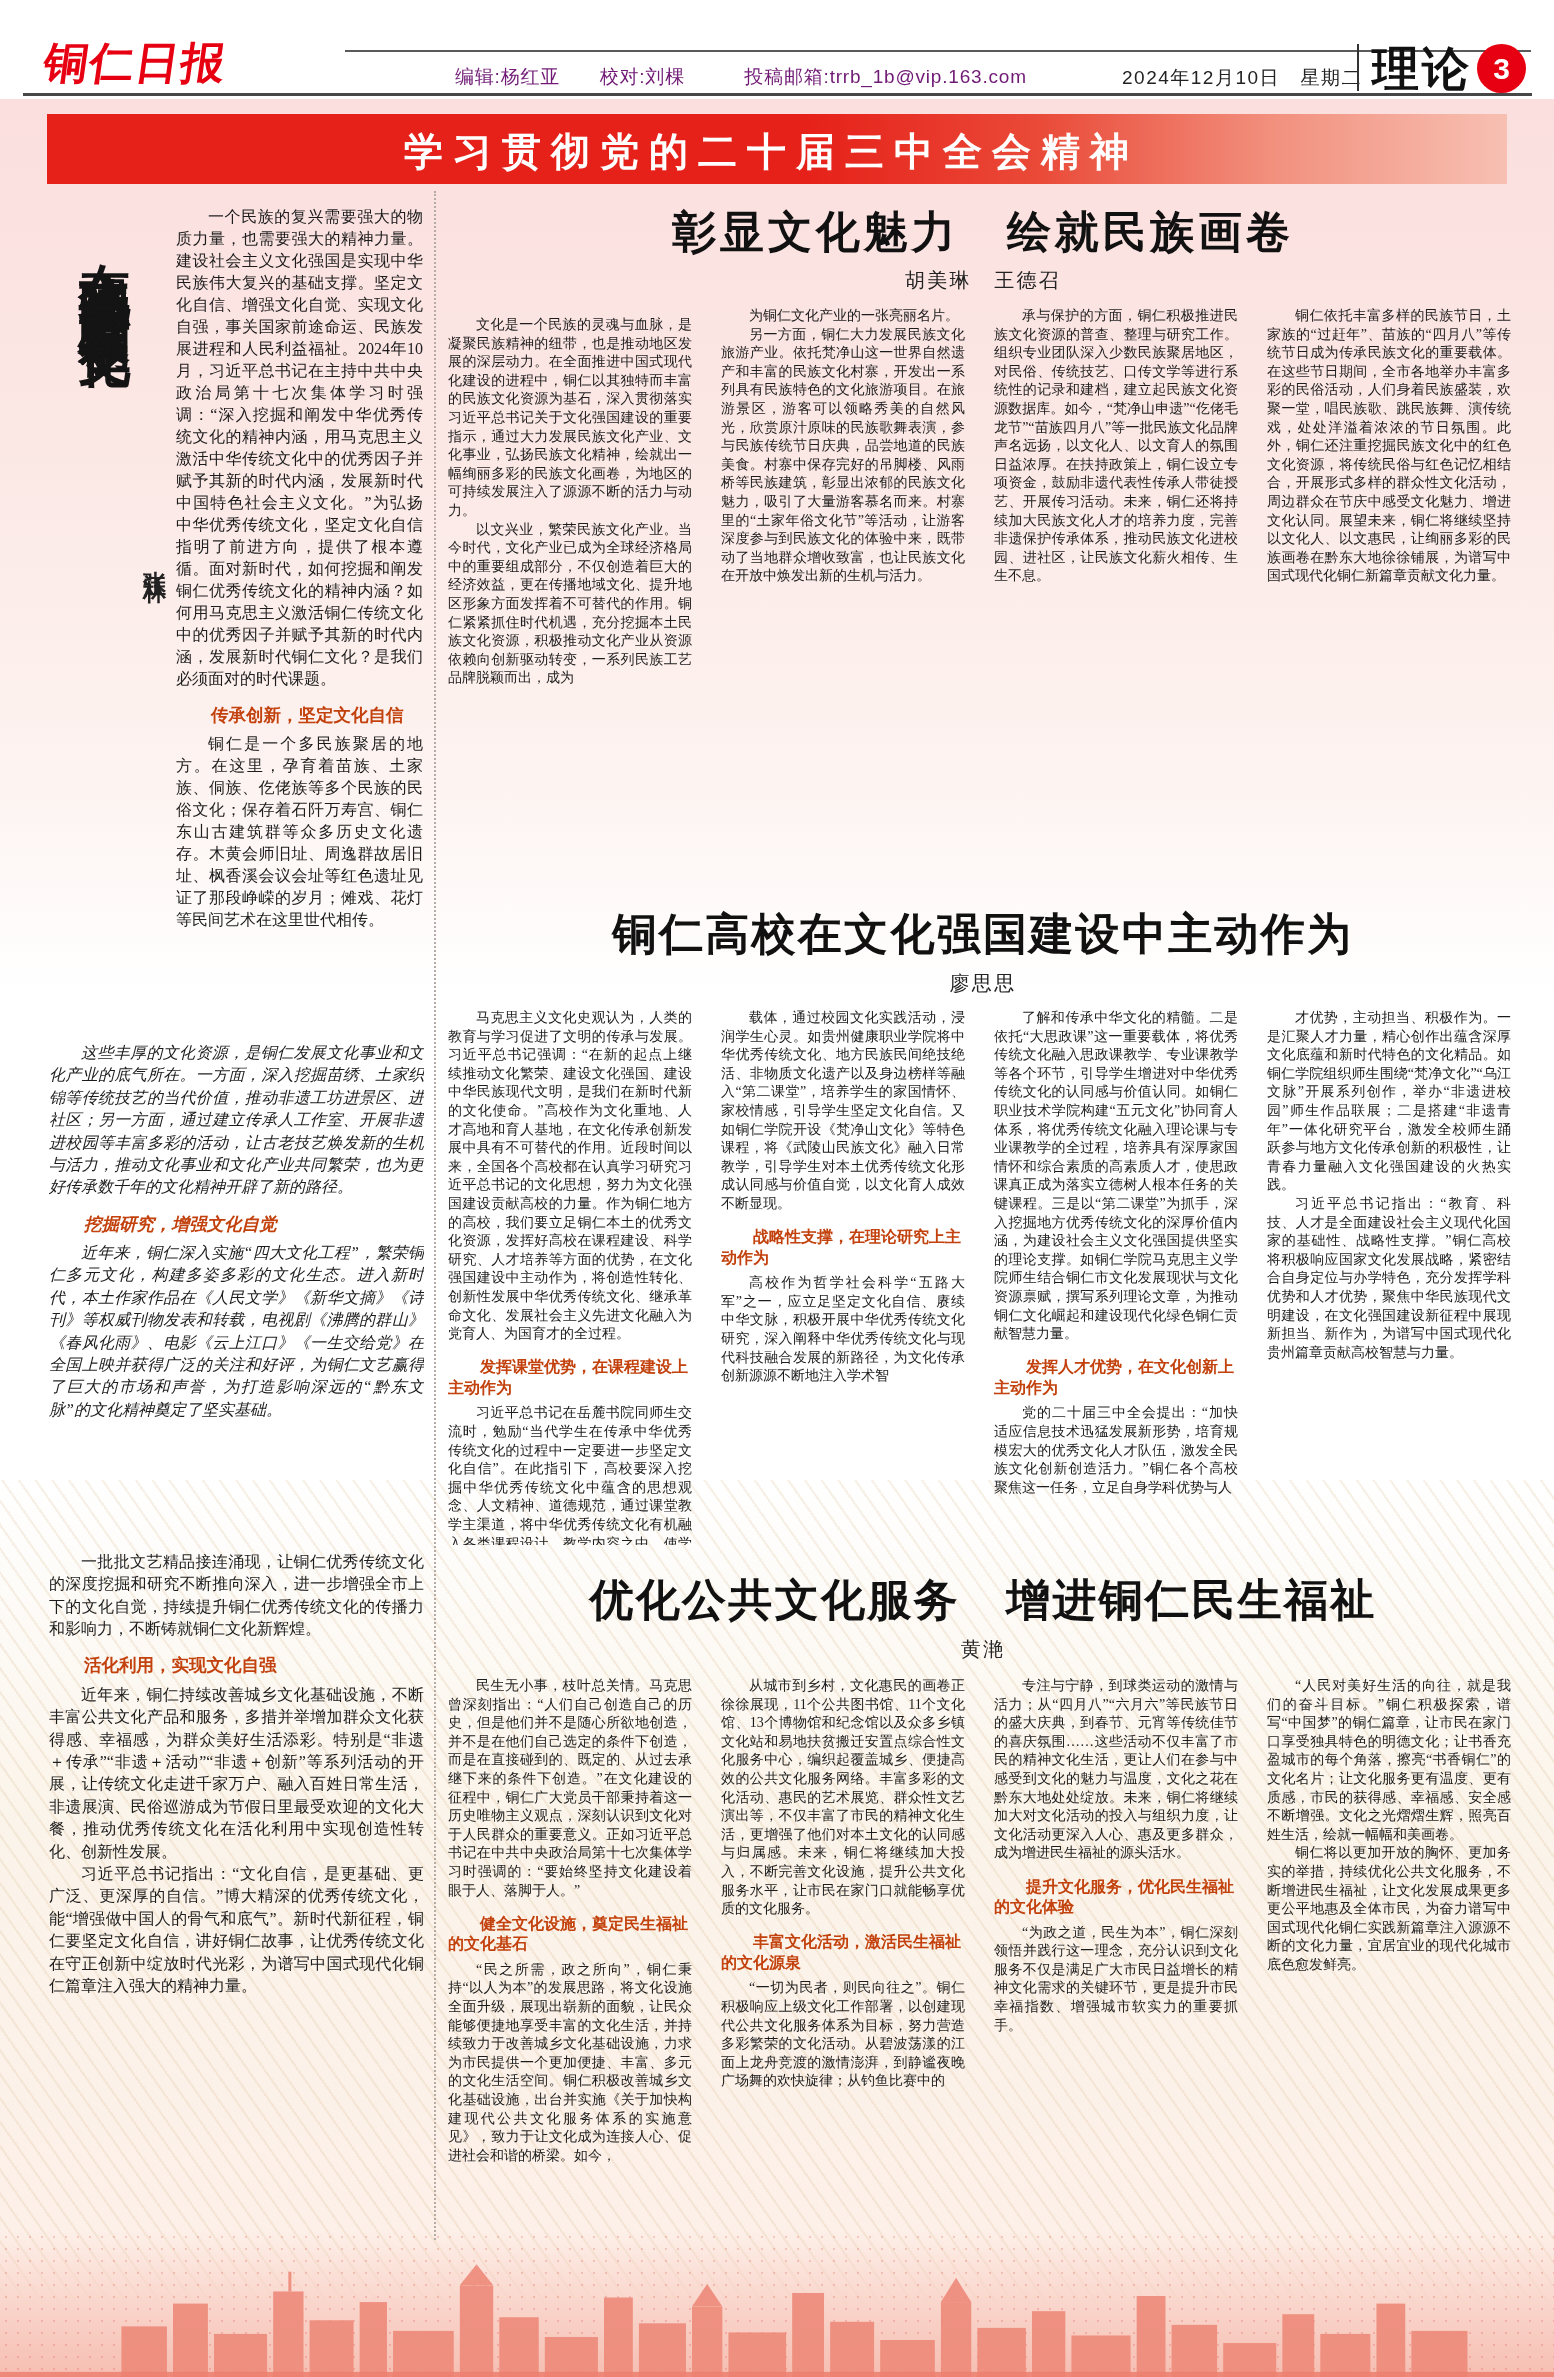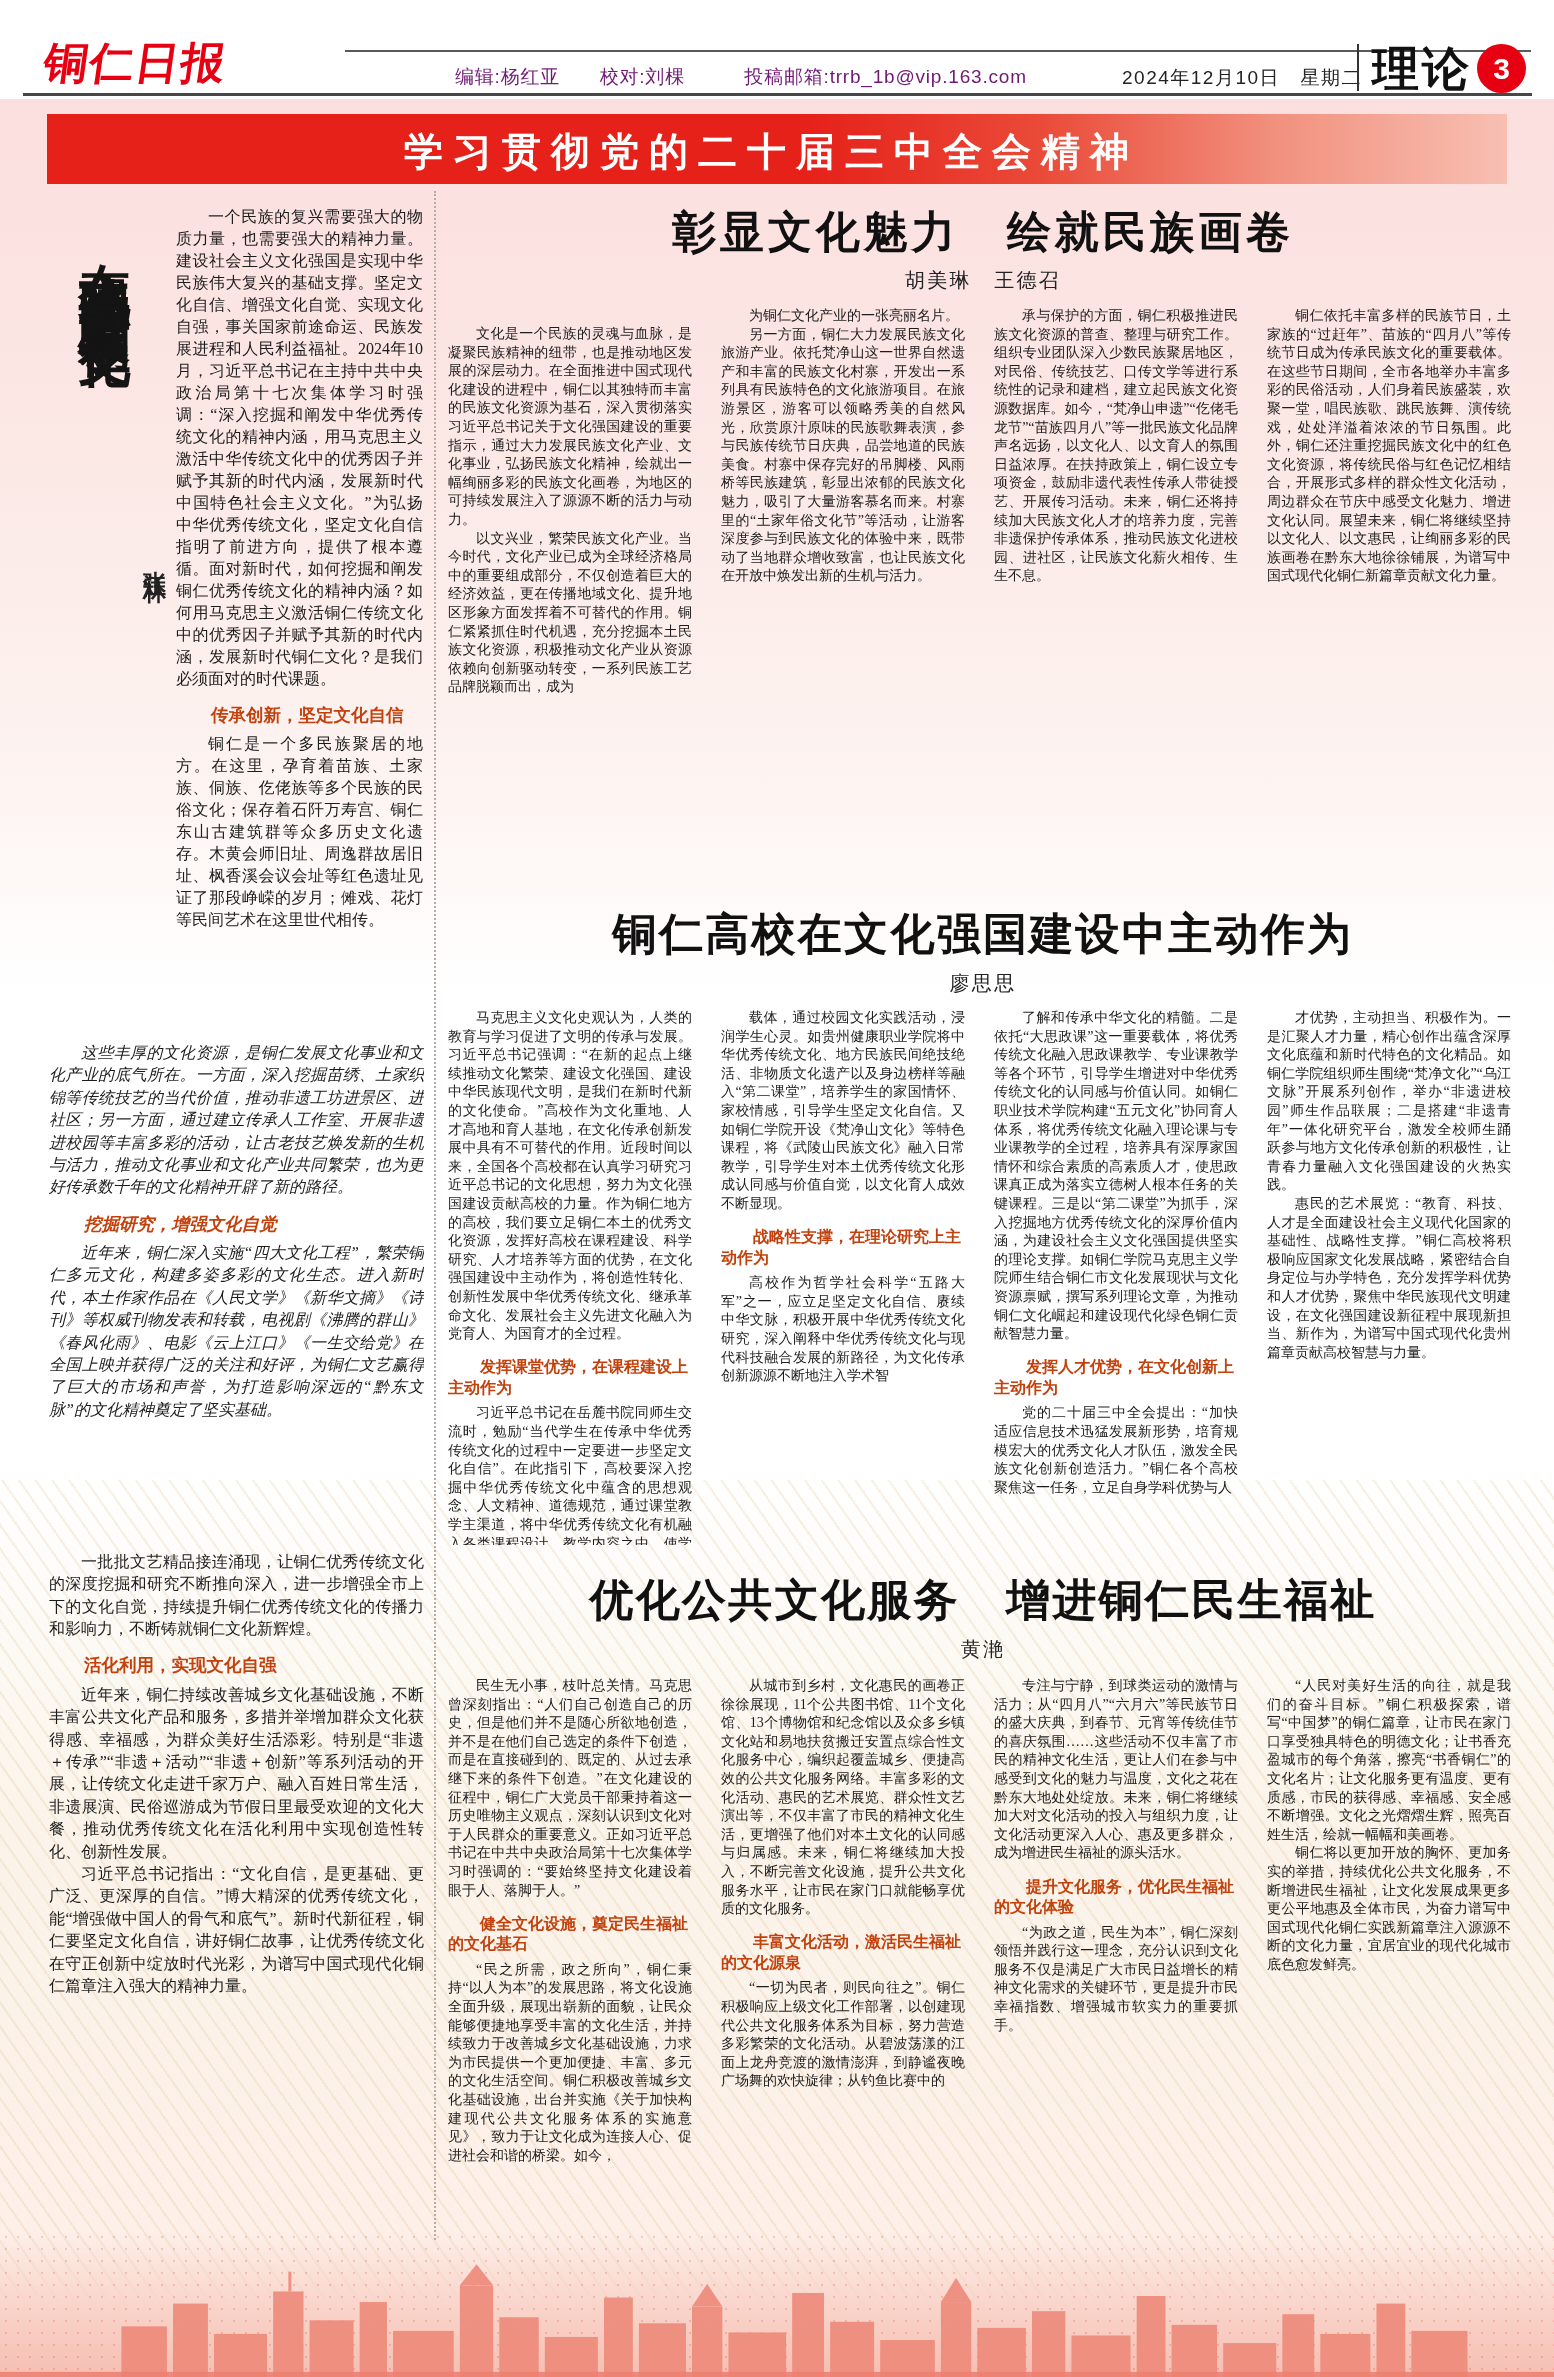--- a/index.html
+++ b/index.html
@@ -141,21 +141,21 @@
   </div>
 <div class="abs col body-md" style="left:49px;top:1551px;width:375px;height:725px;">
     <p>一批批文艺精品接连涌现，让铜仁优秀传统文化的深度挖掘和研究不断推向深入，进一步增强全市上下的文化自觉，持续提升铜仁优秀传统文化的传播力和影响力，不断铸就铜仁文化新辉煌。</p>
     <p class="subhead">活化利用，实现文化自强</p>
     <p>近年来，铜仁持续改善城乡文化基础设施，不断丰富公共文化产品和服务，多措并举增加群众文化获得感、幸福感，为群众美好生活添彩。特别是“非遗＋传承”“非遗＋活动”“非遗＋创新”等系列活动的开展，让传统文化走进千家万户、融入百姓日常生活，非遗展演、民俗巡游成为节假日里最受欢迎的文化大餐，推动优秀传统文化在活化利用中实现创造性转化、创新性发展。</p>
     <p>习近平总书记指出：“文化自信，是更基础、更广泛、更深厚的自信。”博大精深的优秀传统文化，能“增强做中国人的骨气和底气”。新时代新征程，铜仁要坚定文化自信，讲好铜仁故事，让优秀传统文化在守正创新中绽放时代光彩，为谱写中国式现代化铜仁篇章注入强大的精神力量。</p>
   </div>
 
 <div class="abs headline" style="left:448px;top:203px;width:1070px;font-size:44px;letter-spacing:3.8px;">彰显文化魅力　绘就民族画卷</div>
 <div class="abs byline" style="left:448px;top:267px;width:1070px;">胡美琳　王德召</div>
-<div class="abs col body-sm" style="left:448px;top:325px;width:244px;height:571px;">
+<div class="abs col body-sm" style="left:448px;top:316px;width:244px;height:571px;">
     <p>文化是一个民族的灵魂与血脉，是凝聚民族精神的纽带，也是推动地区发展的深层动力。在全面推进中国式现代化建设的进程中，铜仁以其独特而丰富的民族文化资源为基石，深入贯彻落实习近平总书记关于文化强国建设的重要指示，通过大力发展民族文化产业、文化事业，弘扬民族文化精神，绘就出一幅绚丽多彩的民族文化画卷，为地区的可持续发展注入了源源不断的活力与动力。</p>
     <p>以文兴业，繁荣民族文化产业。当今时代，文化产业已成为全球经济格局中的重要组成部分，不仅创造着巨大的经济效益，更在传播地域文化、提升地区形象方面发挥着不可替代的作用。铜仁紧紧抓住时代机遇，充分挖掘本土民族文化资源，积极推动文化产业从资源依赖向创新驱动转变，一系列民族工艺品牌脱颖而出，成为</p>
   </div>
 <div class="abs col body-sm" style="left:721px;top:307px;width:244px;height:571px;">
     <p>为铜仁文化产业的一张亮丽名片。</p>
     <p>另一方面，铜仁大力发展民族文化旅游产业。依托梵净山这一世界自然遗产和丰富的民族文化村寨，开发出一系列具有民族特色的文化旅游项目。在旅游景区，游客可以领略秀美的自然风光，欣赏原汁原味的民族歌舞表演，参与民族传统节日庆典，品尝地道的民族美食。村寨中保存完好的吊脚楼、风雨桥等民族建筑，彰显出浓郁的民族文化魅力，吸引了大量游客慕名而来。村寨里的“土家年俗文化节”等活动，让游客深度参与到民族文化的体验中来，既带动了当地群众增收致富，也让民族文化在开放中焕发出新的生机与活力。</p>
   </div>
 <div class="abs col body-sm" style="left:994px;top:307px;width:244px;height:571px;">
     <p>承与保护的方面，铜仁积极推进民族文化资源的普查、整理与研究工作。组织专业团队深入少数民族聚居地区，对民俗、传统技艺、口传文学等进行系统性的记录和建档，建立起民族文化资源数据库。如今，“梵净山申遗”“仡佬毛龙节”“苗族四月八”等一批民族文化品牌声名远扬，以文化人、以文育人的氛围日益浓厚。在扶持政策上，铜仁设立专项资金，鼓励非遗代表性传承人带徒授艺、开展传习活动。未来，铜仁还将持续加大民族文化人才的培养力度，完善非遗保护传承体系，推动民族文化进校园、进社区，让民族文化薪火相传、生生不息。</p>
   </div>
@@ -175,21 +175,21 @@
     <p class="subhead">战略性支撑，在理论研究上主动作为</p>
     <p>高校作为哲学社会科学“五路大军”之一，应立足坚定文化自信、赓续中华文脉，积极开展中华优秀传统文化研究，深入阐释中华优秀传统文化与现代科技融合发展的新路径，为文化传承创新源源不断地注入学术智</p>
   </div>
 <div class="abs col body-sm" style="left:994px;top:1009px;width:244px;height:536px;">
     <p>了解和传承中华文化的精髓。二是依托“大思政课”这一重要载体，将优秀传统文化融入思政课教学、专业课教学等各个环节，引导学生增进对中华优秀传统文化的认同感与价值认同。如铜仁职业技术学院构建“五元文化”协同育人体系，将优秀传统文化融入理论课与专业课教学的全过程，培养具有深厚家国情怀和综合素质的高素质人才，使思政课真正成为落实立德树人根本任务的关键课程。三是以“第二课堂”为抓手，深入挖掘地方优秀传统文化的深厚价值内涵，为建设社会主义文化强国提供坚实的理论支撑。如铜仁学院马克思主义学院师生结合铜仁市文化发展现状与文化资源禀赋，撰写系列理论文章，为推动铜仁文化崛起和建设现代化绿色铜仁贡献智慧力量。</p>
     <p class="subhead">发挥人才优势，在文化创新上主动作为</p>
     <p>党的二十届三中全会提出：“加快适应信息技术迅猛发展新形势，培育规模宏大的优秀文化人才队伍，激发全民族文化创新创造活力。”铜仁各个高校聚焦这一任务，立足自身学科优势与人</p>
   </div>
 <div class="abs col body-sm" style="left:1267px;top:1009px;width:244px;height:536px;">
     <p>才优势，主动担当、积极作为。一是汇聚人才力量，精心创作出蕴含深厚文化底蕴和新时代特色的文化精品。如铜仁学院组织师生围绕“梵净文化”“乌江文脉”开展系列创作，举办“非遗进校园”师生作品联展；二是搭建“非遗青年”一体化研究平台，激发全校师生踊跃参与地方文化传承创新的积极性，让青春力量融入文化强国建设的火热实践。</p>
-    <p>惠民的艺术展览：“教育、科技、人才是全面建设社会主义现代化国家的基础性、战略性支撑。”铜仁高校将积极响应国家文化发展战略，紧密结合自身定位与办学特色，充分发挥学科优势和人才优势，聚焦中华民族现代文明建设，在文化强国建设新征程中展现新担当、新作为，为谱写中国式现代化贵州篇章贡献高校智慧与力量。</p>
+    <p>习近平总书记指出：“教育、科技、人才是全面建设社会主义现代化国家的基础性、战略性支撑。”铜仁高校将积极响应国家文化发展战略，紧密结合自身定位与办学特色，充分发挥学科优势和人才优势，聚焦中华民族现代文明建设，在文化强国建设新征程中展现新担当、新作为，为谱写中国式现代化贵州篇章贡献高校智慧与力量。</p>
   </div>
 
 <div class="abs headline" style="left:448px;top:1571px;width:1070px;font-size:44px;letter-spacing:2.3px;">优化公共文化服务　增进铜仁民生福祉</div>
 <div class="abs byline" style="left:448px;top:1636px;width:1070px;">黄滟</div>
 <div class="abs col body-sm" style="left:448px;top:1677px;width:244px;height:607px;">
     <p>民生无小事，枝叶总关情。马克思曾深刻指出：“人们自己创造自己的历史，但是他们并不是随心所欲地创造，并不是在他们自己选定的条件下创造，而是在直接碰到的、既定的、从过去承继下来的条件下创造。”在文化建设的征程中，铜仁广大党员干部秉持着这一历史唯物主义观点，深刻认识到文化对于人民群众的重要意义。正如习近平总书记在中共中央政治局第十七次集体学习时强调的：“要始终坚持文化建设着眼于人、落脚于人。”</p>
     <p class="subhead">健全文化设施，奠定民生福祉的文化基石</p>
     <p>“民之所需，政之所向”，铜仁秉持“以人为本”的发展思路，将文化设施全面升级，展现出崭新的面貌，让民众能够便捷地享受丰富的文化生活，并持续致力于改善城乡文化基础设施，力求为市民提供一个更加便捷、丰富、多元的文化生活空间。铜仁积极改善城乡文化基础设施，出台并实施《关于加快构建现代公共文化服务体系的实施意见》，致力于让文化成为连接人心、促进社会和谐的桥梁。如今，</p>
   </div>
 <div class="abs col body-sm" style="left:721px;top:1677px;width:244px;height:607px;">

